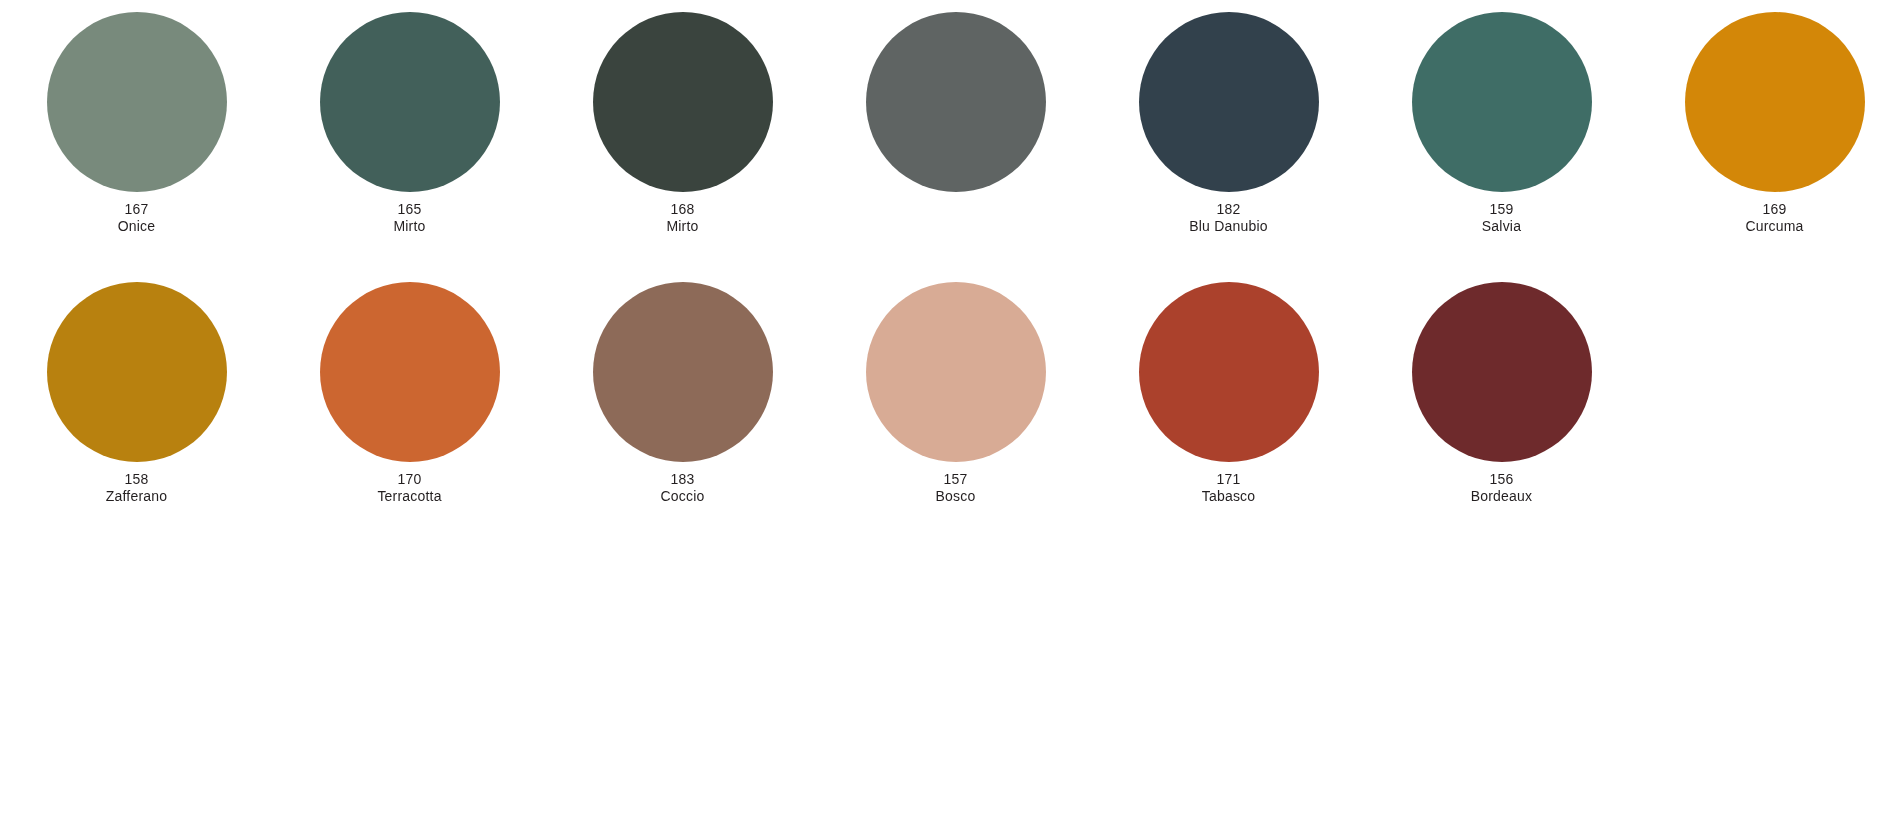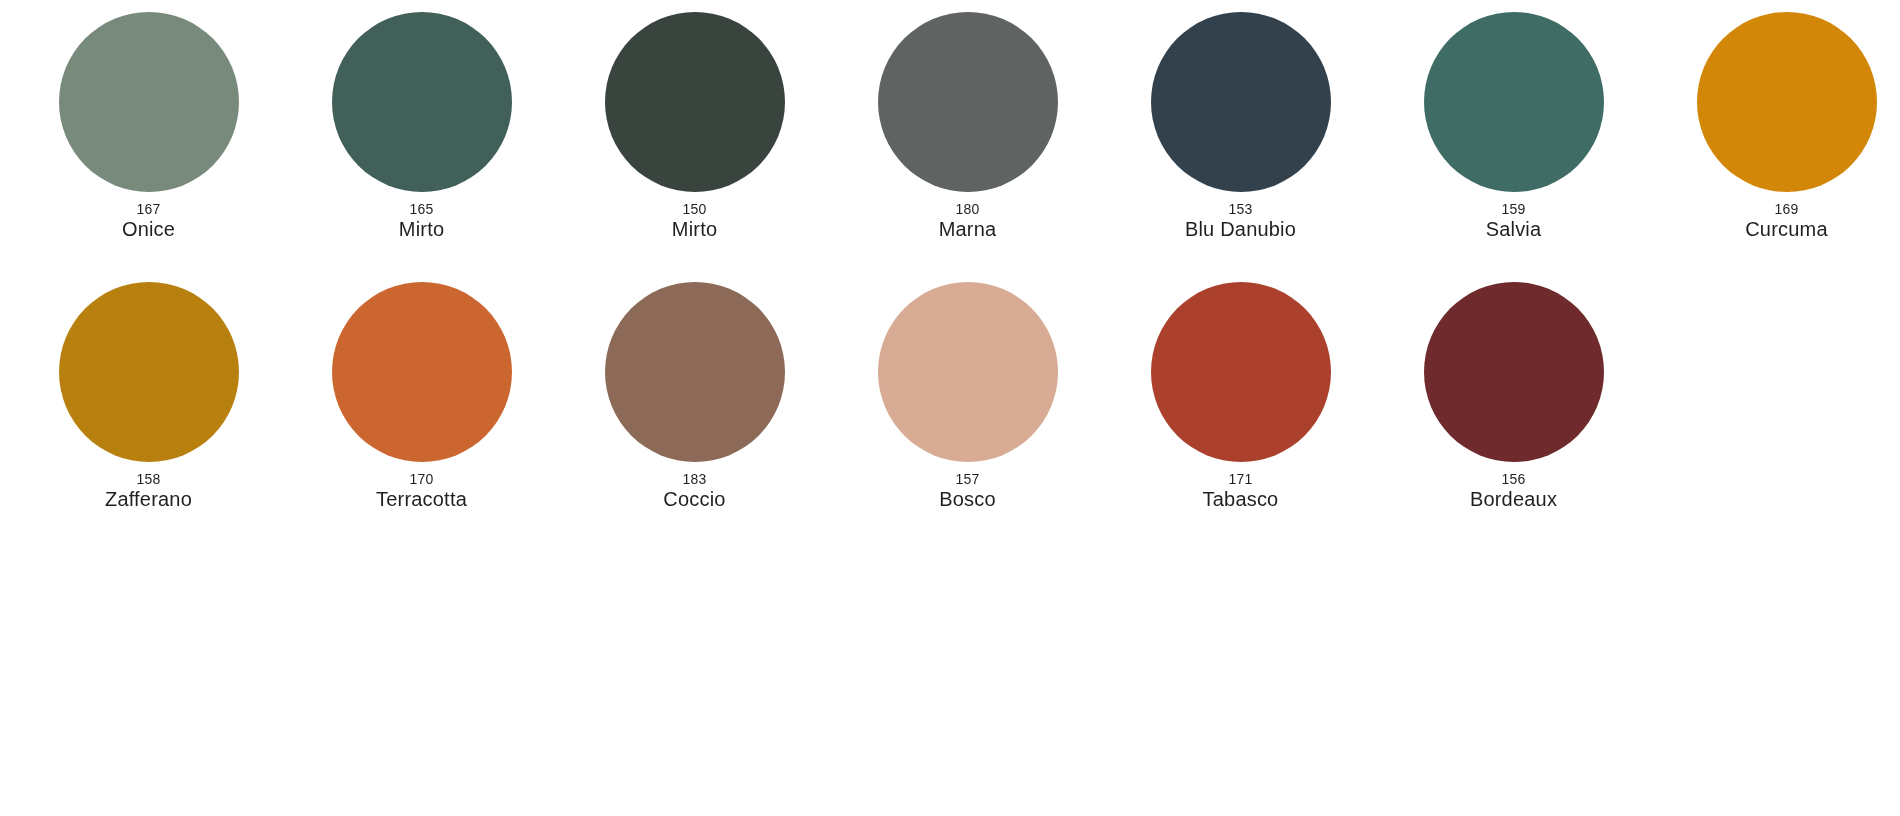--- a/index.html
+++ b/index.html
@@ -22,21 +22,20 @@
     column-gap: 0px;
     row-gap: 0px;
     padding: 12px 0 0 0;
     box-sizing: border-box;
   }
   .swatch {
     display: flex;
     flex-direction: column;
     align-items: center;
     width: 273px;
-    padding-left: 12px;
   }
   .swatch-disc {
     width: 180px;
     height: 180px;
     border-radius: 50%;
     display: block;
     flex: none;
   }
   .swatch-caption {
     margin-top: 9px;
@@ -45,21 +44,21 @@
     width: 100%;
   }
   .swatch-code {
     display: block;
     font-size: 14px;
     letter-spacing: 0.2px;
     color: #231f20;
   }
   .swatch-name {
     display: block;
-    font-size: 20px;
+    font-size: 14px;
     letter-spacing: 0.2px;
     color: #231f20;
   }
 </style>
 </head>
 <body>
 
 <div id="palette-grid" style="background: rgb(255, 255, 255);">
     <div class="swatch">
       <span class="swatch-disc" style="background: rgb(120, 138, 124);"></span>
@@ -71,35 +70,31 @@
     <div class="swatch">
       <span class="swatch-disc" style="background: rgb(66, 96, 90);"></span>
       <div class="swatch-caption">
         <span class="swatch-code">165</span>
         <span class="swatch-name">Mirto</span>
       </div>
     </div>
     <div class="swatch">
       <span class="swatch-disc" style="background: rgb(58, 68, 62);"></span>
       <div class="swatch-caption">
-        <span class="swatch-code">150</span>
+        <span class="swatch-code">168</span>
         <span class="swatch-name">Mirto</span>
       </div>
     </div>
     <div class="swatch">
       <span class="swatch-disc" style="background: rgb(95, 100, 99);"></span>
-      <div class="swatch-caption">
-        <span class="swatch-code">180</span>
-        <span class="swatch-name">Marna</span>
-      </div>
     </div>
     <div class="swatch">
       <span class="swatch-disc" style="background: rgb(50, 65, 76);"></span>
       <div class="swatch-caption">
-        <span class="swatch-code">153</span>
+        <span class="swatch-code">182</span>
         <span class="swatch-name">Blu Danubio</span>
       </div>
     </div>
     <div class="swatch">
       <span class="swatch-disc" style="background: rgb(63, 109, 102);"></span>
       <div class="swatch-caption">
         <span class="swatch-code">159</span>
         <span class="swatch-name">Salvia</span>
       </div>
     </div>

